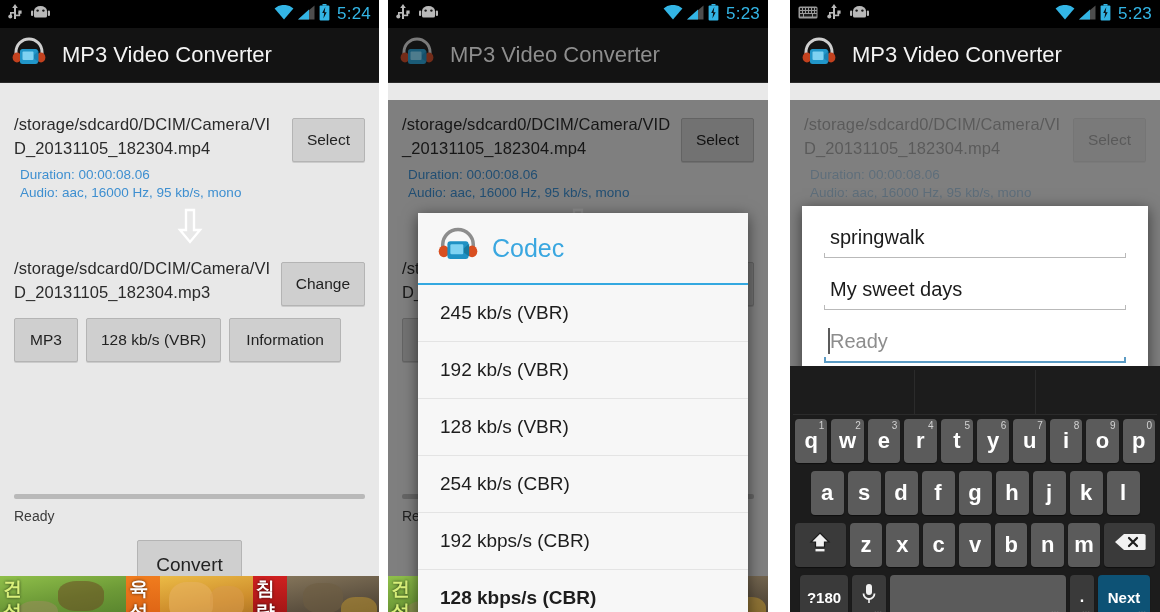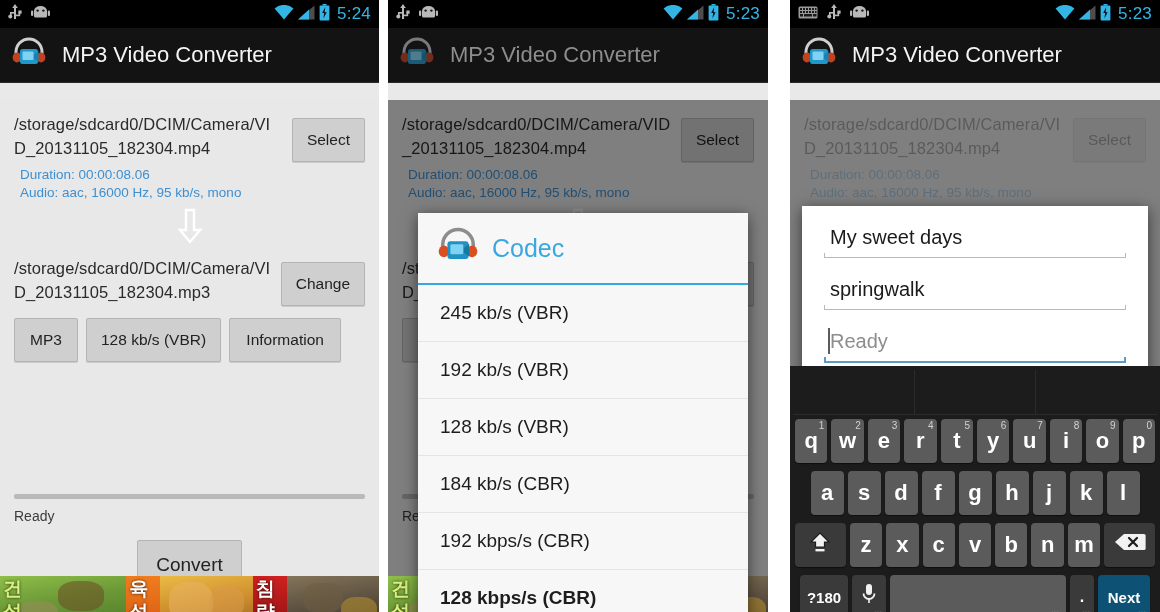--- a/index.html
+++ b/index.html
@@ -429,21 +429,21 @@
               <rect x="10.5" y="14.5" width="11" height="8.5" rx="1" fill="#7fd2f2"></rect>
               <polygon points="22,18 26.5,14 26.5,25 22,21.5" fill="#17799f"></polygon>
             </svg>
           </span>
           <span class="t">Codec</span>
         </div>
         <div class="codec-rule"></div>
         <div class="codec-item">245 kb/s (VBR)</div>
         <div class="codec-item">192  kb/s (VBR)</div>
         <div class="codec-item">128  kb/s (VBR)</div>
-        <div class="codec-item">184 kb/s (CBR)</div>
+        <div class="codec-item">254 kb/s (CBR)</div>
         <div class="codec-item">192 kbps/s (CBR)</div>
         <div class="codec-item">128 kbps/s (CBR)</div>
       </div>
     </div>
   </div>
 
   <div class="gap" id="gap2"></div>
 
   <div class="panel" id="panel3">
 
@@ -559,27 +559,27 @@
           <div class="btn btn-mp3">MP3</div>
           <div class="btn btn-rate">128  kb/s (VBR)</div>
           <div class="btn btn-info">Information</div>
         </div>
       </div>
 
       <div class="scrim"></div>
 
       <div class="tag-dialog">
         <div class="tfield">
-          <div class="val">My sweet days</div>
+          <div class="val">springwalk</div>
           <div class="ul"></div>
           <div class="sidel"></div>
             <div class="sider"></div>
         </div>
         <div class="tfield">
-          <div class="val">springwalk</div>
+          <div class="val">My sweet days</div>
           <div class="ul"></div>
           <div class="sidel"></div>
             <div class="sider"></div>
         </div>
         <div class="tfield">
           <div class="caret"></div>
           <div class="val ph">Ready</div>
           <div class="ul focus"></div>
           <div class="sidel" style="background:#5b9bc4;height:6px;width:2px;"></div>
           <div class="sider" style="background:#5b9bc4;height:6px;width:2px;"></div>

